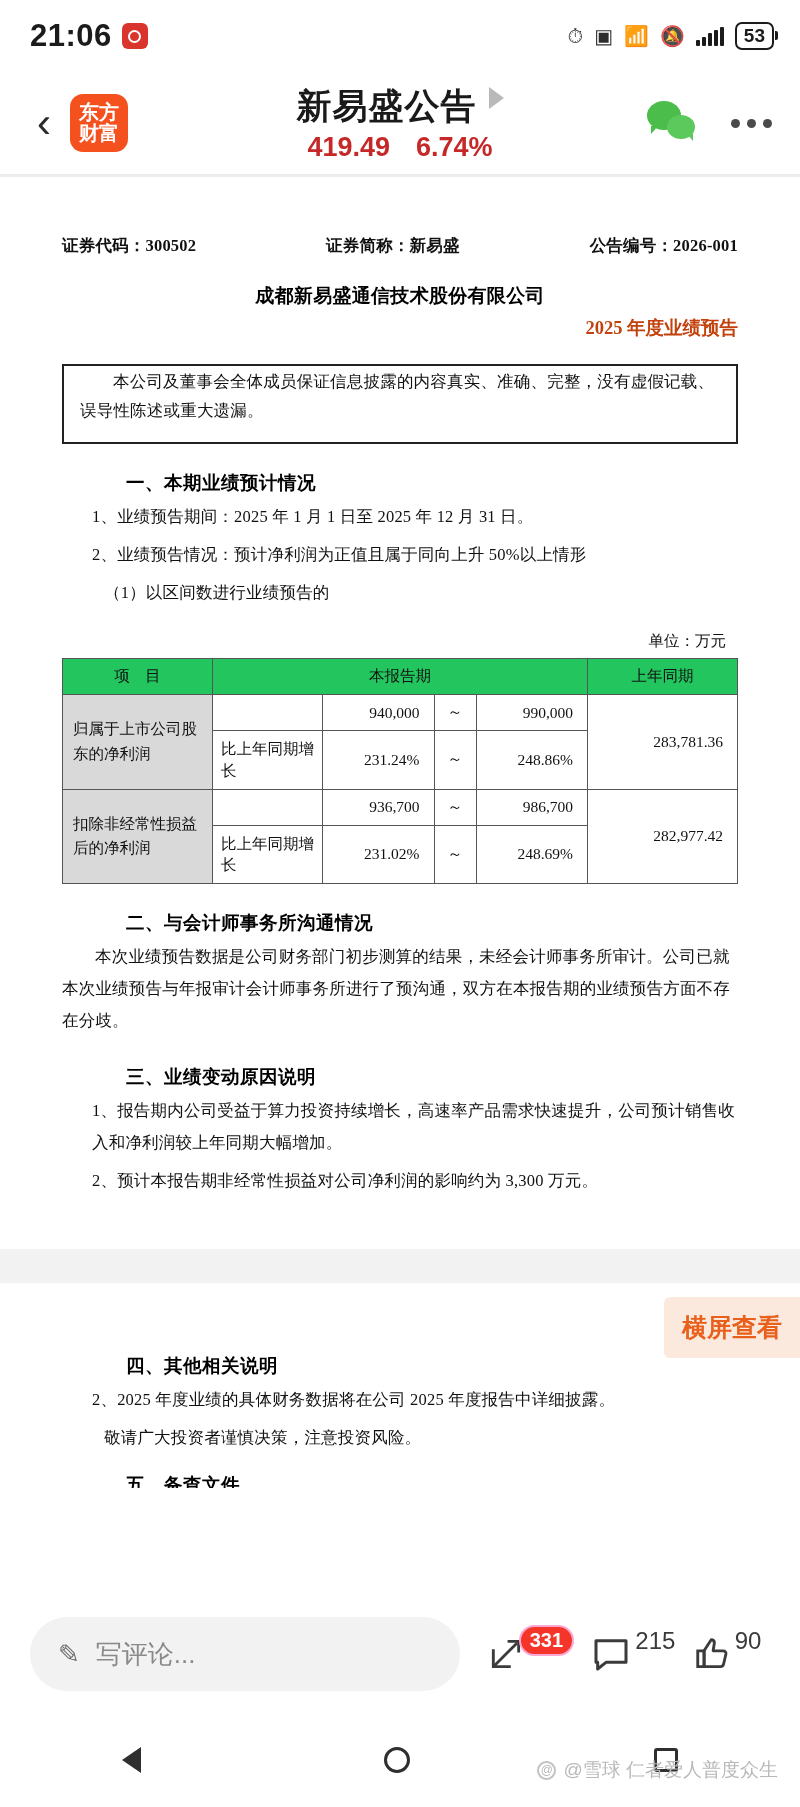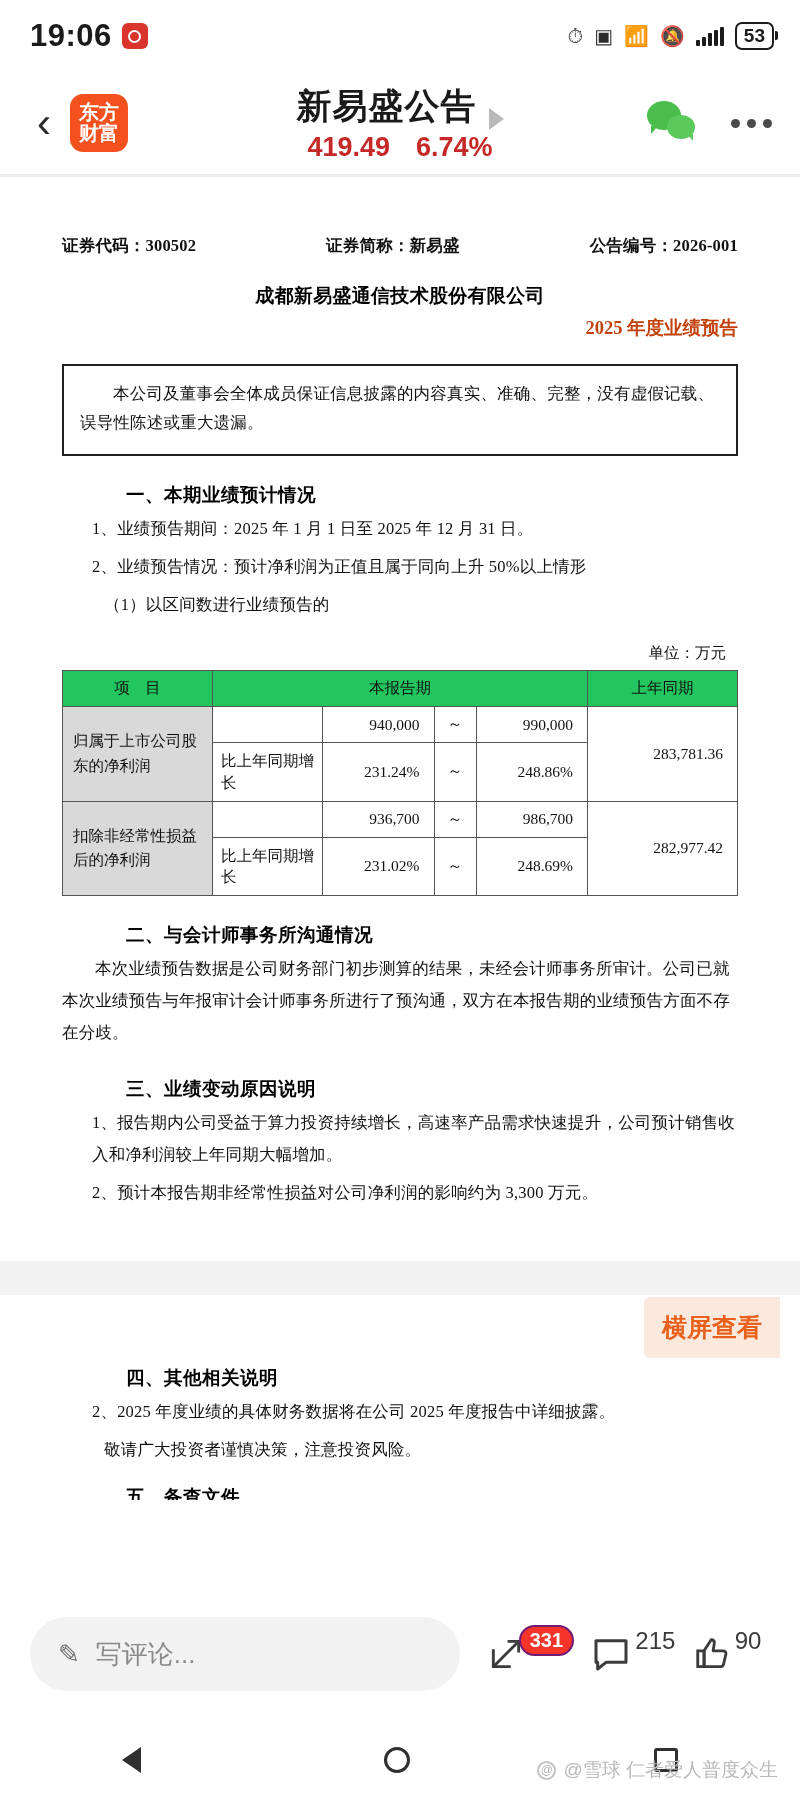--- a/index.html
+++ b/index.html
@@ -59,21 +59,21 @@
     color:#fff; display:flex;flex-direction:column;align-items:center;
     justify-content:center; font-family:"Liberation Sans",sans-serif;
     font-weight:700; line-height:1.05; margin-left:4px;
   }
   .em-logo span{ font-size:20px; letter-spacing:0px;}
   .nav-center{
     position:absolute; left:0; right:0; top:0; bottom:0;
     display:flex; flex-direction:column; align-items:center;
     justify-content:center; pointer-events:none;
   }
-  .nav-title-row{ display:flex; align-items:flex-end; gap:12px;}
+  .nav-title-row{ display:flex; align-items:flex-start; gap:12px;}
   .nav-title{
     font-family:"Liberation Sans", sans-serif;
     font-size:35px; font-weight:700; color:#1a1a1a; letter-spacing:1px;
   }
   .nav-caret{
     width:0;height:0;border-left:15px solid #b9b9b9;
     border-top:11px solid transparent;border-bottom:11px solid transparent;
     margin-top:4px;
   }
   .nav-sub{
@@ -110,21 +110,21 @@
   }
   .doc-title{
     text-align:center; font-weight:700; font-size:19px;
     margin-top:26px; color:#000; letter-spacing:.3px;
   }
   .doc-title2{
     text-align:right; font-weight:700; font-size:18.5px;
     margin-top:6px; color:#c2410c;
   }
   .notice-box{
-    border:2px solid #222; margin-top:24px; padding:14px 16px 16px 16px;
+    border:2px solid #222; margin-top:24px; padding:2px 16px 16px 16px;
     font-size:16.5px; line-height:1.75; color:#111; letter-spacing:.2px;
   }
   .notice-box p{ text-indent:2em; }
 
   .h2{
     font-weight:700; font-size:18.5px; margin:26px 0 0 64px; color:#000;
     letter-spacing:.5px;
   }
   .para{
     font-size:16.5px; line-height:1.95; color:#111; margin-top:6px;
@@ -149,21 +149,21 @@
   .th{ background:#22c55e; text-align:center; font-weight:400;margin-top:10px;}
   .cellnum{ text-align:right; padding-right:14px !important;}
   .celltilde{ text-align:center; width:42px;}
   .rowlabel{ background:#d9d9d9; line-height:1.6; padding:8px 10px !important;}
   .sublabel{ line-height:1.4;}
 
   .page-gap{ height:34px; background:#f2f2f2; }
 
   
   .landscape{
-    position:absolute; right:20px; top:1297px;
+    position:absolute; right:0; top:1297px;
     background:#fce9dd; color:#e8601c; font-family:"Liberation Sans",sans-serif;
     font-size:25px; font-weight:700; padding:14px 18px;
     border-radius:6px 0 0 6px;
   }
 
   
   .bottombar{
     position:absolute; left:0; right:0; bottom:94px; height:118px;
     background:#fff; display:flex; align-items:center;
     padding:0 30px; gap:0;
@@ -173,21 +173,21 @@
     display:flex; align-items:center; gap:16px; padding:0 28px;
     color:#8a8a8a; font-size:26px; font-family:"Liberation Sans",sans-serif;
   }
   .pencil{ font-size:26px; color:#6e6e6e; }
   .acts{ flex:1; display:flex; align-items:center; justify-content:space-around;
     padding-left:18px;}
   .act{ position:relative; display:flex; align-items:flex-start; }
   .badge{
     background:#f5342a; color:#fff; font-family:"Liberation Sans",sans-serif;
     font-size:20px; font-weight:700; border-radius:18px; padding:2px 9px;
-    margin-left:-6px; margin-top:-10px; border:2px solid #701a75;
+    margin-left:-6px; margin-top:-10px; border:2px solid #f9a8d4;
   }
   .cnt{
     font-family:"Liberation Sans",sans-serif; font-size:24px; color:#3b3b3b;
     margin-left:4px; margin-top:-8px;
   }
 
   
   .svg-ic{ display:block; }
 
   
@@ -209,21 +209,21 @@
   .wm-circle{
     width:19px;height:19px;border-radius:50%;border:2px solid #c3c3c3;
     display:flex;align-items:center;justify-content:center;font-size:12px;
   }
 </style>
 </head>
 <body>
 
 <div class="statusbar">
   <div class="sb-left">
-    <div class="sb-time">19:06</div>
+    <div class="sb-time">21:06</div>
     <div class="sb-appicon">
         <div class="ring"></div>
       </div>
   </div>
   <div class="sb-right">
     <span class="sb-ic">⏱</span>
     <span class="sb-ic">▣</span>
     <span class="sb-ic">📶</span>
     <span class="sb-ic">🔕</span>
     <span class="sig">

